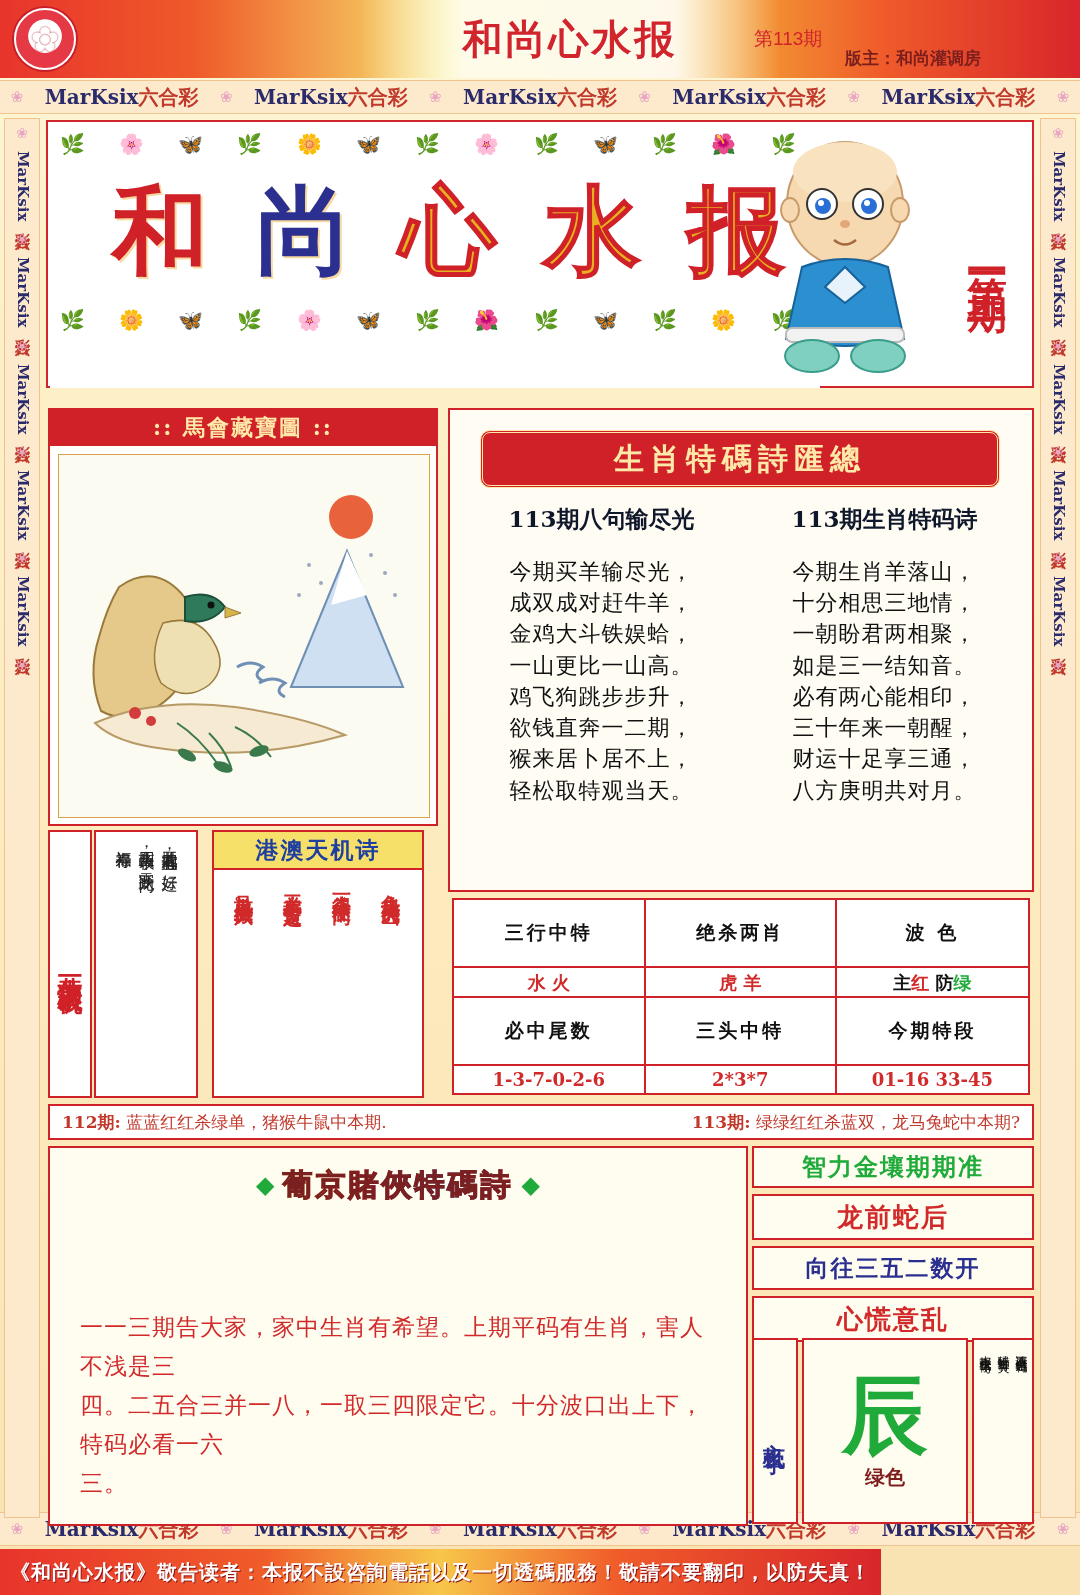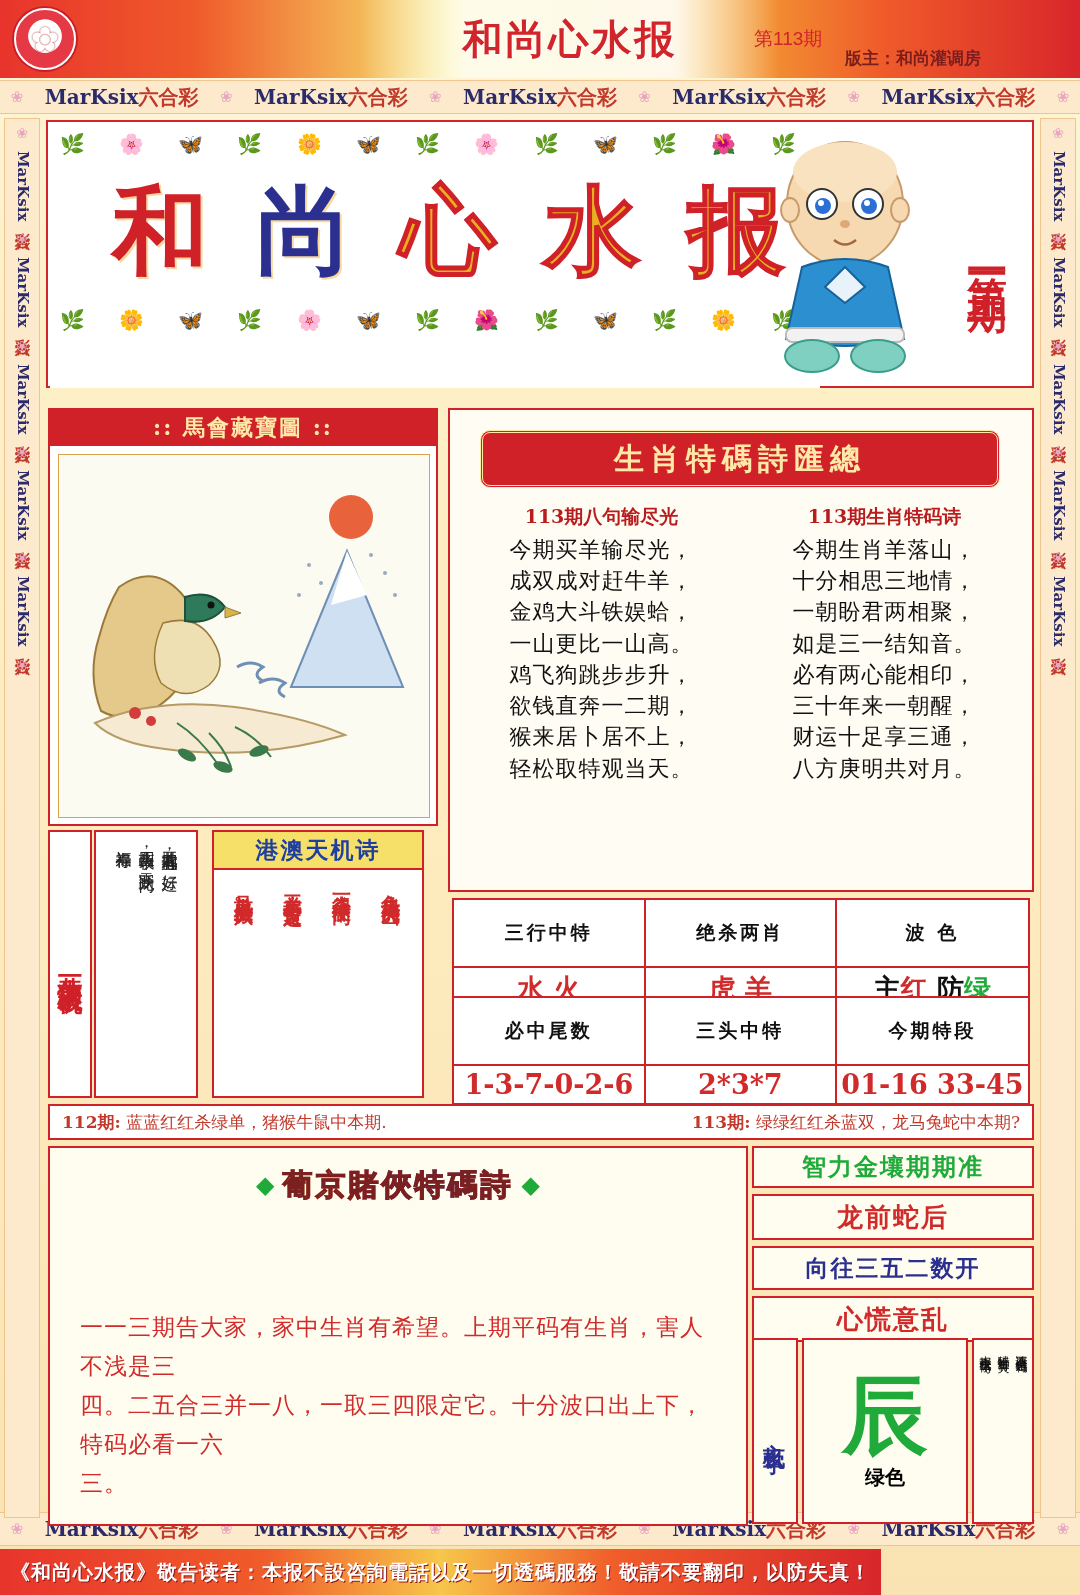--- a/index.html
+++ b/index.html
@@ -158,37 +158,37 @@
   }
   .rb-banner {
     position:absolute; left:30px; top:20px; width:520px; height:58px;
     background:#cf2127; border-radius:10px; border:3px double #ffe9a8;
     display:flex; align-items:center; justify-content:center;
     font-family:"DejaVu Serif", serif; font-weight:bold; font-size:30px; color:#ffe9a8; letter-spacing:6px;
   }
   .rb-cols { position:absolute; left:10px; top:94px; width:566px; display:flex; }
   .rb-col { width:50%; text-align:center; }
   .rb-head {
-    font-family:"DejaVu Serif", serif; font-size:19px; color:#b91c1c; font-weight:bold; margin-bottom:4px;
+    font-family:"DejaVu Serif", serif; font-size:23px; color:#0f172a; font-weight:bold; margin-bottom:21px;
   }
   .rb-line {
     font-family:"DejaVu Serif", serif; font-size:22px; color:#111; line-height:1.42; letter-spacing:1px;
   }
 
   
   .tbl { position:absolute; left:452px; width:578px; border:2px solid #cf2127; background:#fff; }
   .tbl-row { display:flex; }
   .tbl-h {
     background:#fff; color:#111; font-family:"DejaVu Serif", serif; font-weight:bold;
     font-size:19px; text-align:center; padding:20px 0; border-right:2px solid #cf2127;
     letter-spacing:3px;
   }
   .tbl-v {
     text-align:center; padding:3px 0; border-right:2px solid #cf2127; border-top:2px solid #cf2127;
-    font-family:"DejaVu Serif", serif; font-size:27px; font-weight:bold; color:#d12a2a;
+    font-family:"DejaVu Serif", serif; font-size:18px; font-weight:bold; color:#d12a2a;
   }
   .tbl-row > :last-child { border-right:none; }
   .c-red { color:#d12a2a; }
   .c-green { color:#1faa3a; }
   .c-black { color:#111; }
 
   
   .notes {
     position:absolute; left:48px; top:1104px; width:986px; height:36px;
     border:2px solid #cf2127; background:#fff;
@@ -235,21 +235,21 @@
     width:46px; border:2px solid #cf2127; background:#fffdf0;
     writing-mode:vertical-rl; text-orientation:upright;
     display:flex; align-items:center; justify-content:center;
     font-family:"DejaVu Serif", serif; font-size:22px; font-weight:bold; color:#2b2f8f; letter-spacing:4px;
   }
   .br-big {
     flex:1; border:2px solid #cf2127; background:#fffdf0;
     display:flex; flex-direction:column; align-items:center; justify-content:center;
   }
   .br-big .glyph { font-family:"DejaVu Serif", serif; font-size:86px; font-weight:bold; color:#1faa3a; line-height:1; }
-  .br-big .sub { font-family:"DejaVu Serif", serif; font-size:20px; font-weight:bold; color:#000000; margin-top:6px; }
+  .br-big .sub { font-family:"DejaVu Serif", serif; font-size:20px; font-weight:bold; color:#7f1d1d; margin-top:6px; }
   .br-note {
     width:62px; border:2px solid #cf2127; background:#fffdf0; padding:6px 2px;
     display:flex; flex-direction:row-reverse; justify-content:center; gap:1px;
   }
   .br-note .vline {
     writing-mode:vertical-rl; text-orientation:upright;
     font-family:"DejaVu Serif", serif; font-size:12px; color:#111; letter-spacing:1px;
   }
 
   

